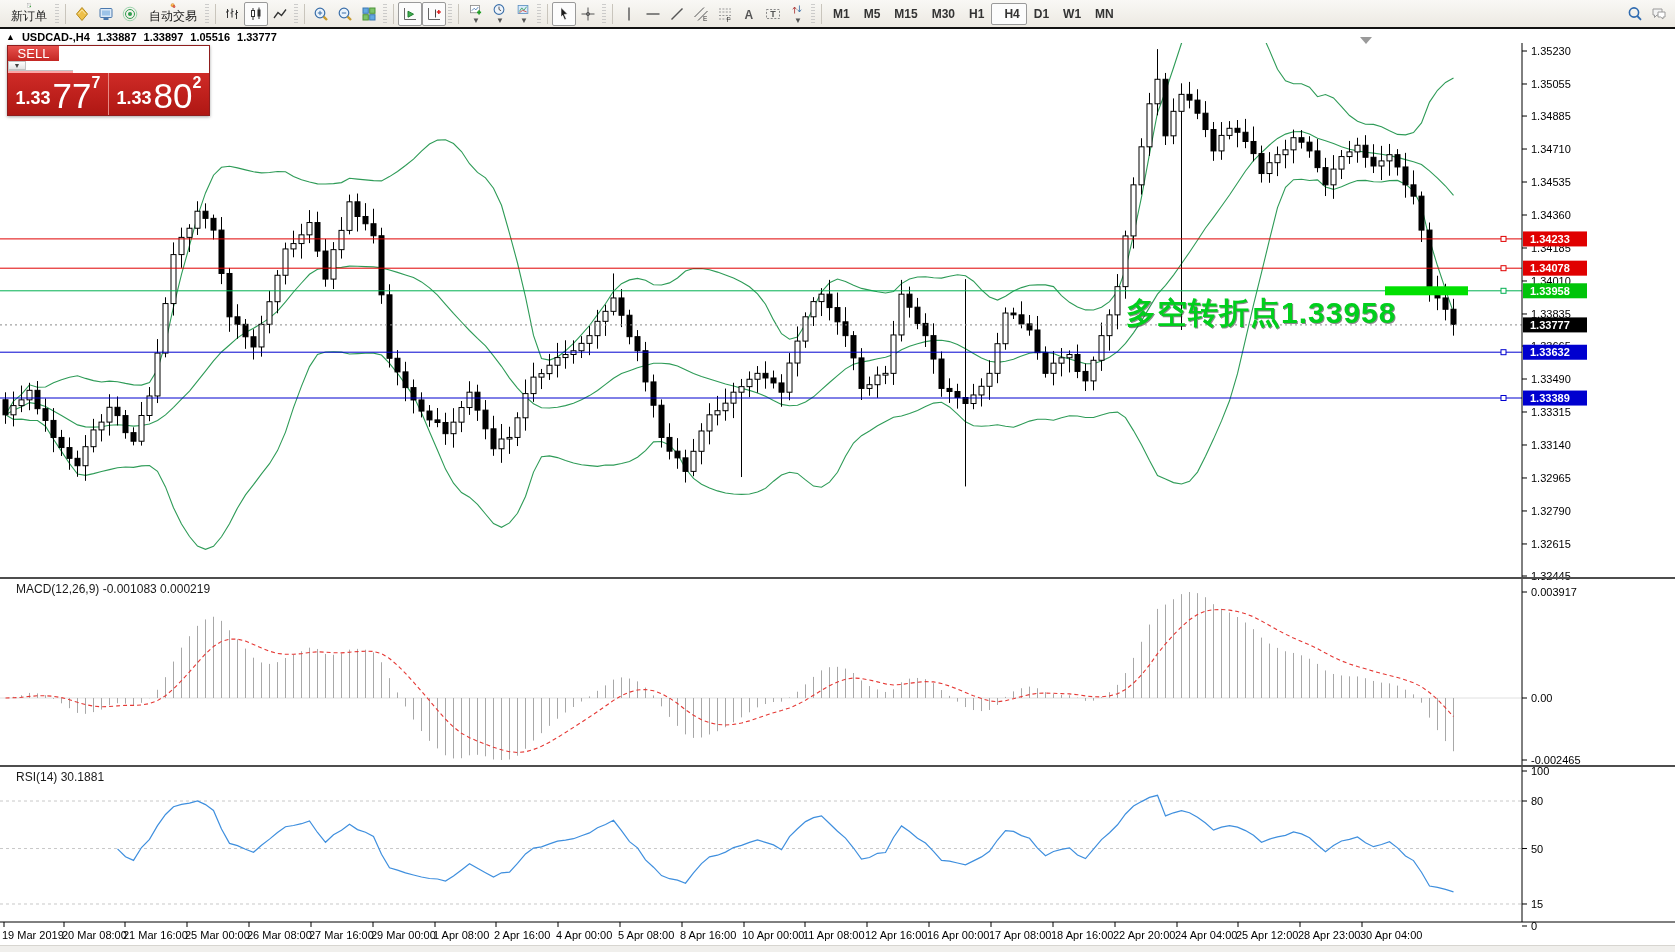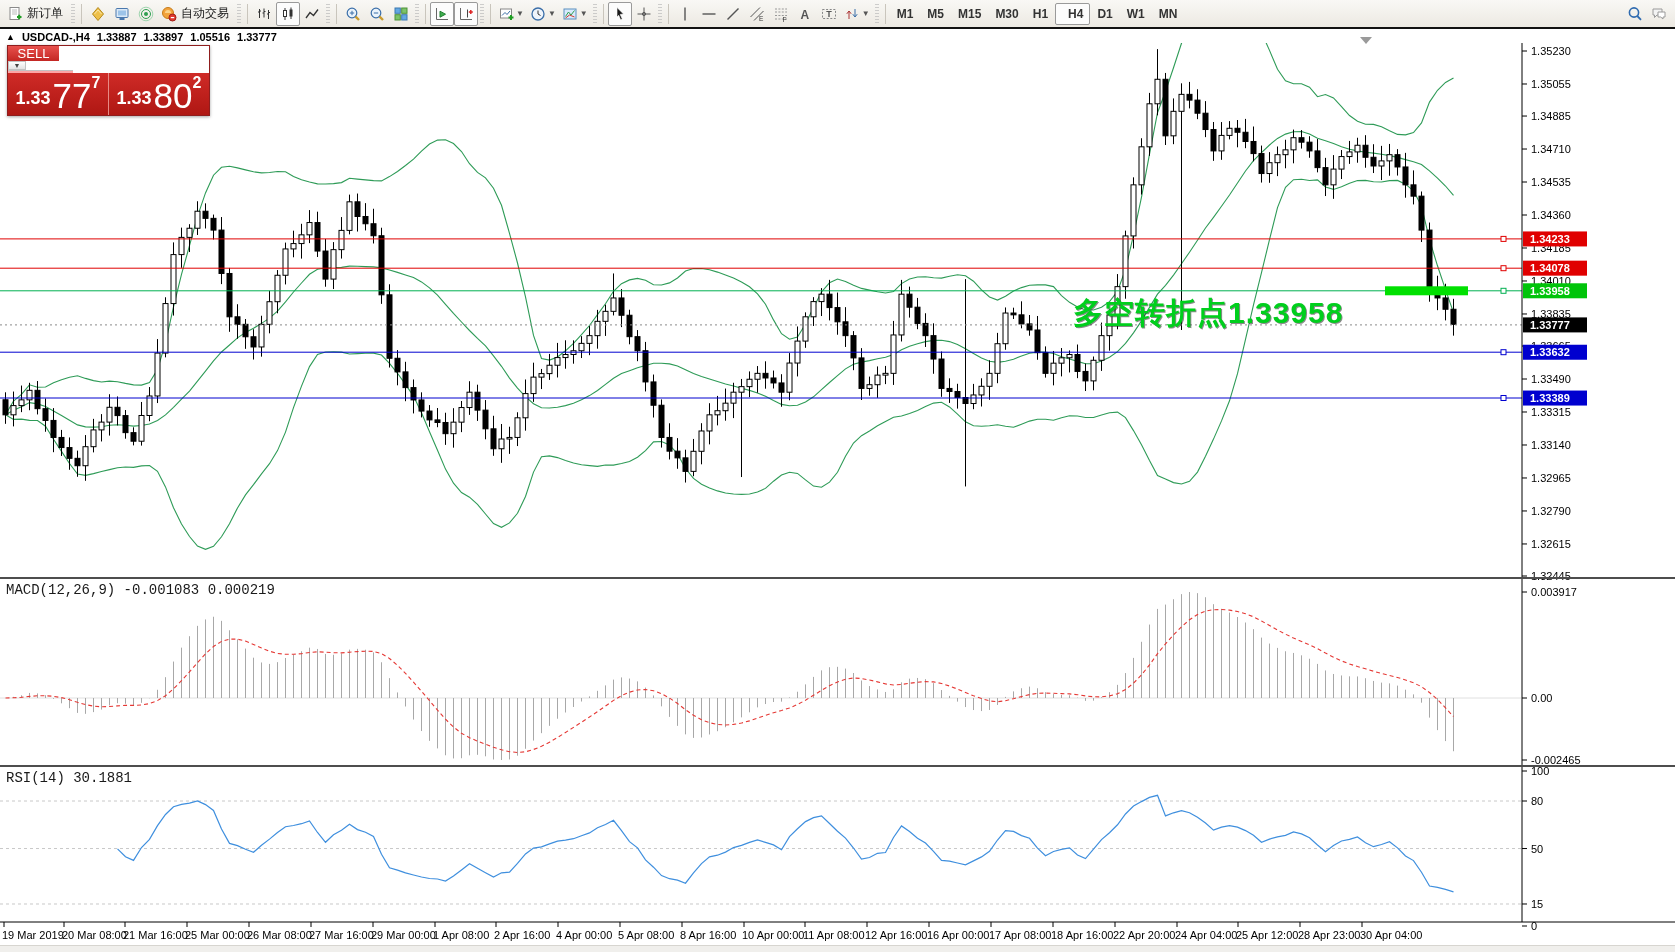--- a/index.html
+++ b/index.html
@@ -2,21 +2,21 @@
 <html><head>
 <meta charset="utf-8">
 <style>
   * { box-sizing: border-box; }
   html,body { margin:0; padding:0; width:1675px; height:952px; overflow:hidden;
     font-family:"Liberation Sans", sans-serif; background:#fff; }
   
   .toolbar { height:27px; display:flex; align-items:center; padding:0 4px;
     background:linear-gradient(#f9f8f5,#ece9e2); }
   .tbtn { height:24px; min-width:24px; display:flex; align-items:center; justify-content:center;
-    border:1px solid transparent; border-radius:2px; padding:0 2px; background:transparent; cursor:pointer; }
+    border:1px solid transparent; border-radius:2px; padding:0 2px; background:transparent; cursor:pointer;flex-direction:column; }
   .tbtn.active { border:1px solid #9a9a9a; background:#fcfcfc; }
   .tbtn .lbl { font-size:12px; color:#1a1a1a; margin:0 3px 0 4px; white-space:nowrap; }
   .tbtn .caret { font-size:8px; color:#555; margin-left:2px; }
   .tsep { width:1px; height:20px; background:#c9c5bc; margin:0 4px; flex:0 0 auto; }
   .tgrip { width:4px; height:20px; margin:0 2px; flex:0 0 auto;
     background:repeating-linear-gradient(#bbb 0 1px, transparent 1px 3px); opacity:.7; }
   .tf-btn { height:22px; padding:0 6px; font-size:12px; color:#333; display:flex; align-items:center;
     border:1px solid transparent; border-radius:2px; cursor:pointer;font-weight:bold; }
   .tf-btn.active { border:1px solid #9a9a9a; background:#fcfcfc;padding-left:12px; }
   .tb-right { margin-left:auto; display:flex; align-items:center; }
@@ -38,21 +38,21 @@
   .vol-value { width:65px; border-top:1px solid #c2c2c2; border-bottom:1px solid #c2c2c2; background:#fca5a5;
     display:flex; align-items:center; justify-content:flex-end; padding-right:7px; font-size:13px; color:#111; cursor:text; }
   .tp-row2 { display:flex; height:42px; }
   .tp-price { flex:1; background:linear-gradient(#cf2b27,#af1713); color:#fff; display:flex;
     align-items:flex-end; justify-content:center; padding-bottom:4px; cursor:pointer; }
   .tp-price.sell { border-right:1px solid #e78a85; }
   .tp-small { font-size:18px; font-weight:bold; line-height:1; padding-bottom:4px; margin-right:2px; }
   .tp-big { font-size:35px; font-weight:normal; line-height:.82; }
   .tp-sup { font-size:16px; font-weight:bold; line-height:1; padding-bottom:20px; }
   
-  .pane-label { position:absolute; left:6px; font-size:14px; color:#1a1a1a; z-index:5;font-family:Liberation Mono, monospace; }
+  .pane-label { position:absolute; left:16px; font-size:12px; color:#1a1a1a; z-index:5; }
   .annotation { position:absolute; font-weight:bold; font-size:30px; letter-spacing:1px; z-index:6;
     text-shadow:1px 1px 0 rgba(40,40,40,.55); white-space:nowrap; }
   .status-strip { position:absolute; left:0; bottom:0; width:100%; height:7px;
     background:#f0efec; border-top:1px solid #d7d5d0; }
 </style>
 </head>
 <body>
 
 <div class="toolbar" id="toolbar">
     <div class="tbtn">
@@ -1005,16 +1005,16 @@
         <span class="tp-small">1.33</span>
         <span class="tp-big">80</span>
         <span class="tp-sup">2</span>
       </div>
     </div>
   </div>
 
   <div class="pane-label" style="top:553px">MACD(12,26,9) -0.001083 0.000219</div>
   <div class="pane-label" style="top:741px">RSI(14) 30.1881</div>
 
-  <div class="annotation" id="annotation" style="left: 1073px; top: 264px; color: rgb(0, 207, 29);">多空转折点1.33958</div>
+  <div class="annotation" id="annotation" style="left: 1126px; top: 264px; color: rgb(0, 207, 29);">多空转折点1.33958</div>
 
   <div class="status-strip"></div>
 </div>
 
 </body></html>

